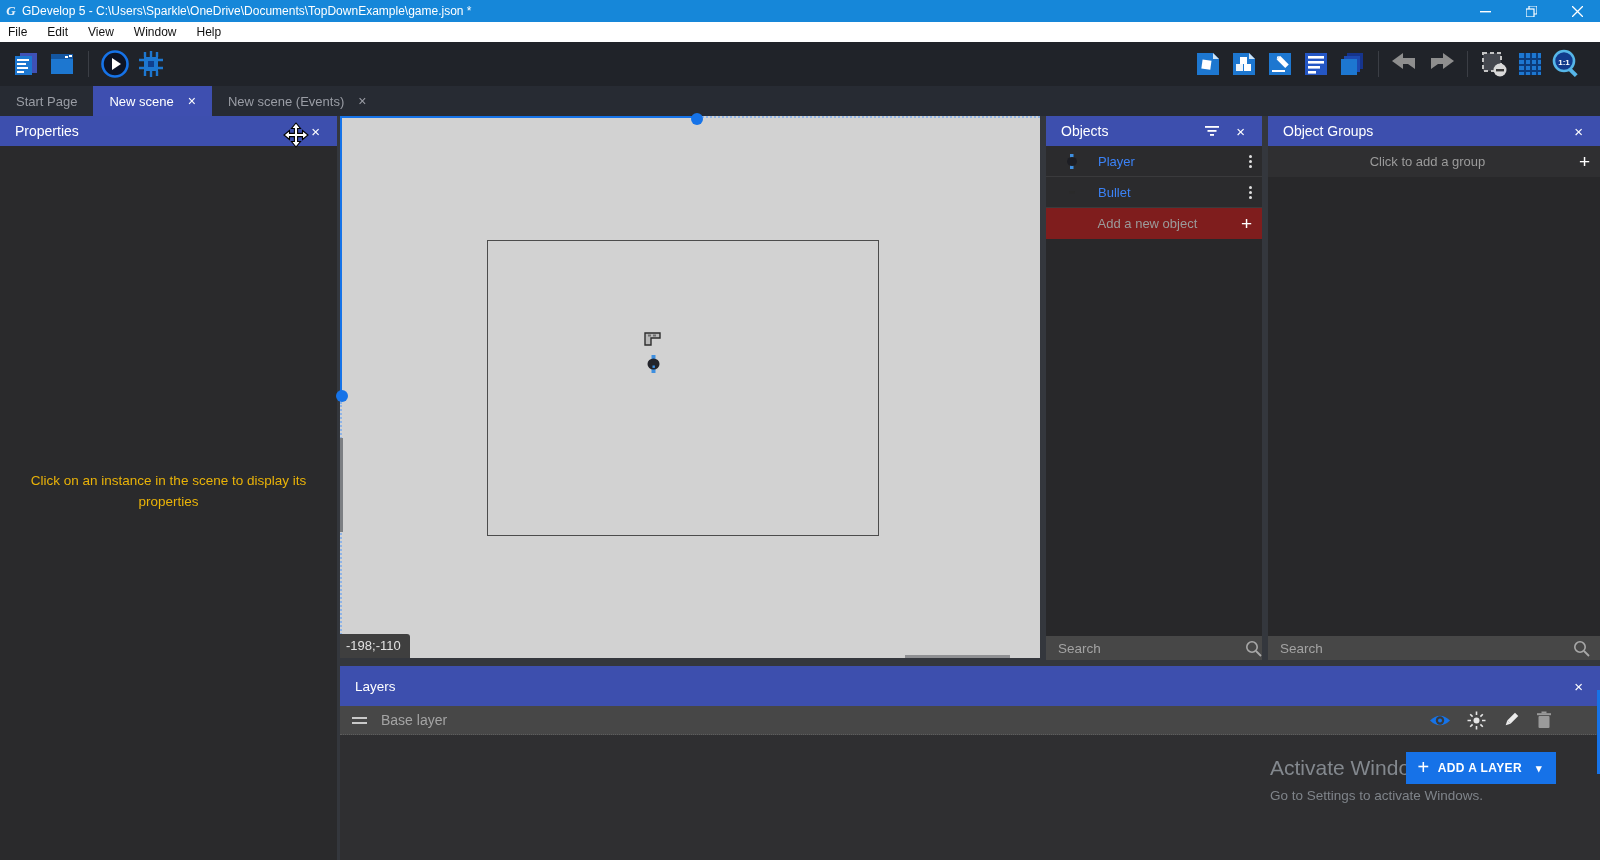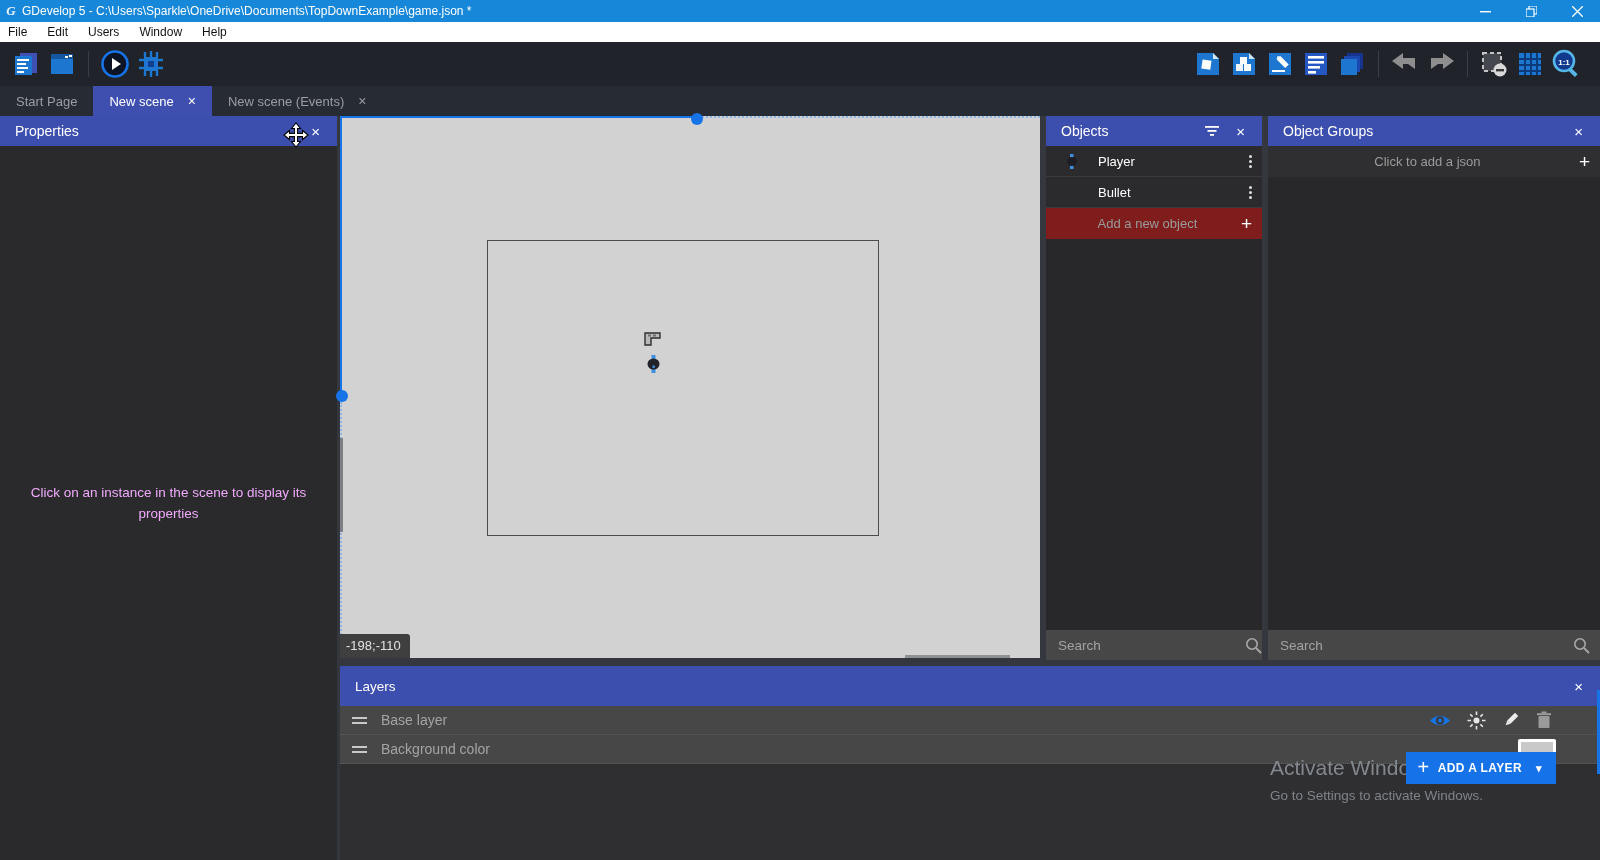--- a/index.html
+++ b/index.html
@@ -30,46 +30,46 @@
   .tab .tab-close { margin-left:14px; font-size:14px; color:inherit; }
 
   
   .main { position:absolute; top:116px; left:0; right:0; bottom:0; background:#34373d; }
   .panel-header { height:30px; background:#3d4fae; color:#fff; display:flex; align-items:center; padding:0 15px; font-size:14px; }
   .panel-header .spacer { flex:1; }
   .hdr-close { color:#fff; font-size:15px; padding:0 2px; }
 
   
   .props-panel { position:absolute; left:0; top:0; width:337px; bottom:0; background:#2a2a2c; }
-  .props-message { position:absolute; top:355px; left:24px; right:24px; text-align:center; color:#f0abfc; font-size:13.5px; line-height:1.55;margin-top:12px; }
+  .props-message { position:absolute; top:355px; left:24px; right:24px; text-align:center; color:#eab308; font-size:13.5px; line-height:1.55; }
 
   
   .canvas { position:absolute; left:340px; top:0; width:700px; height:542px; background:#d2d2d2; overflow:visible; }
   .scroll-top-solid { position:absolute; top:0; left:0; width:357px; height:2px; background:#1673e8; }
   .scroll-top-dotted { position:absolute; top:0; left:362px; right:0; border-top:2px dotted #8fb4e6; }
   .scroll-top-dot { position:absolute; top:-3px; left:351px; width:12px; height:12px; border-radius:50%; background:#1673e8; }
   .scroll-left-solid { position:absolute; top:0; left:0; width:2px; height:280px; background:#1673e8; }
   .scroll-left-dotted { position:absolute; top:286px; bottom:0; left:0; border-left:2px dotted #8fb4e6; }
   .scroll-left-dot { position:absolute; left:-4px; top:274px; width:12px; height:12px; border-radius:50%; background:#1673e8; }
   .scroll-left-gray { position:absolute; left:0; top:322px; width:3px; height:94px; background:#7c7f83; }
   .scroll-bottom-gray { position:absolute; left:565px; bottom:0; width:105px; height:3px; background:#8f9093; }
   .game-frame { position:absolute; left:147px; top:124px; width:392px; height:296px; border:1px solid #4c4c4c; }
   .coords-badge { position:absolute; left:0; bottom:0; background:#3f3f3f; color:#e2e2e2; font-size:13px; padding:4px 9px 5px 6px; border-top-right-radius:3px; }
 
   
   .objects-panel { position:absolute; left:1046px; top:0; width:216px; height:544px; background:#28282a; }
-  .obj-row { height:31px; display:flex; align-items:center; background:#2b2b2d; border-bottom:1px solid #3a3a3c; color:#ffffff; font-size:13px; }
+  .obj-row { height:31px; display:flex; align-items:center; background:#2b2b2d; border-bottom:1px solid #3a3a3c; color:#3b82f6; font-size:13px; }
   .obj-row .obj-icon { width:52px; display:flex; justify-content:center; }
   .obj-row .obj-label { flex:1; }
   .kebab { display:flex; flex-direction:column; gap:2px; padding:0 10px; }
   .kebab i { width:3px; height:3px; border-radius:50%; background:#e0e0e0; }
   .add-row { height:31px; display:flex; align-items:center; color:#9b9b9b; font-size:13px; background:#7f1d1d; }
   .add-row .add-label { flex:1; text-align:center; padding-left:18px; }
   .plus { color:#fff; font-size:19px; padding:0 10px; font-weight:normal; }
-  .search-bar { position:absolute; left:0; right:0; bottom:0; height:30px; background:#474747; display:flex; align-items:center;margin-top:36px; }
+  .search-bar { position:absolute; left:0; right:0; bottom:0; height:24px; background:#474747; display:flex; align-items:center;margin-top:36px; }
   .search-input { flex:1; background:transparent; border:none; outline:none; color:#cfcfcf; font-size:13.5px; padding-left:12px; font-family:"Liberation Sans",sans-serif; }
   .search-input::placeholder { color:#a3a3a3; opacity:1; }
   .search-icon-box { padding:0 10px; display:flex; }
 
   
   .groups-panel { position:absolute; left:1268px; top:0; width:332px; height:544px; background:#28282a; }
 
   
   .layers-panel { position:absolute; left:340px; top:550px; right:0; bottom:0; background:#2f2f31; }
   .layers-panel .panel-header { height:40px; font-size:13.5px; }
@@ -110,21 +110,21 @@
       <svg width="11" height="11">
           <path d="M0 0 L11 11 M11 0 L0 11" stroke="#fff" stroke-width="1.3"></path>
         </svg>
     </span>
   </div>
 </div>
 
 <div class="menubar">
   <span class="menu-item">File</span>
   <span class="menu-item">Edit</span>
-  <span class="menu-item">Users</span>
+  <span class="menu-item">View</span>
   <span class="menu-item">Window</span>
   <span class="menu-item">Help</span>
 </div>
 
 <div class="toolbar">
   <span class="tb-icon">
     <svg width="28" height="28">
       <rect x="8" y="3" width="17" height="20" fill="#3f51b5"></rect>
       <rect x="3" y="6" width="17" height="19" fill="#1d77d0"></rect>
       <rect x="5" y="9" width="12" height="2" fill="#fff"></rect>
@@ -353,21 +353,21 @@
     </div>
   </div>
 
   <div class="groups-panel">
     <div class="panel-header">
       <span>Object Groups</span>
       <span class="spacer"></span>
       <span class="hdr-close">×</span>
     </div>
     <div class="add-row" style="background:#2f2f31;">
-      <span class="add-label">Click to add a json</span>
+      <span class="add-label">Click to add a group</span>
       <span class="plus">+</span>
     </div>
     <div class="search-bar">
       <input class="search-input" placeholder="Search" style="">
       <span class="search-icon-box">
         <svg width="17" height="17">
             <circle cx="7" cy="7" r="5.2" fill="none" stroke="#a8a8a8" stroke-width="1.6"></circle>
             <path d="M11 11 L16 16" stroke="#a8a8a8" stroke-width="1.8"></path>
           </svg>
       </span>
@@ -406,28 +406,20 @@
             </g>
         </svg>
         <svg width="16" height="18">
           <rect x="2.5" y="5" width="11" height="12" rx="1" fill="#9a9a9a"></rect>
           <rect x="1" y="2.2" width="14" height="2" fill="#9a9a9a"></rect>
             <rect x="5.5" y="0.5" width="5" height="2" fill="#9a9a9a"></rect>
         </svg>
       </span>
     </div>
 
-    <div class="layer-row">
-      <span class="drag-handle">
-          <i></i>
-          <i></i>
-        </span>
-      <span>Background color</span>
-      <span class="color-swatch"></span>
-    </div>
 
     <div class="layers-scrollthumb"></div>
 
     <div class="watermark">
       <div class="wm-title">Activate Windows</div>
       <div class="wm-sub">Go to Settings to activate Windows.</div>
     </div>
 
     <div class="add-layer-btn">
       <span class="btn-plus">+</span>

